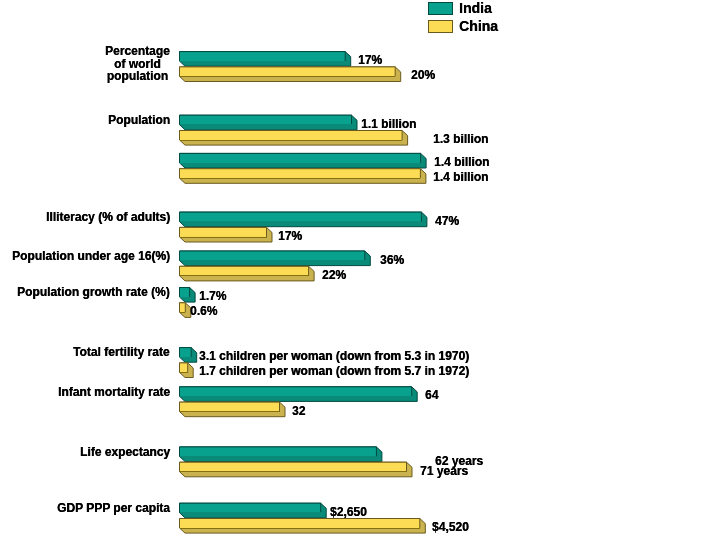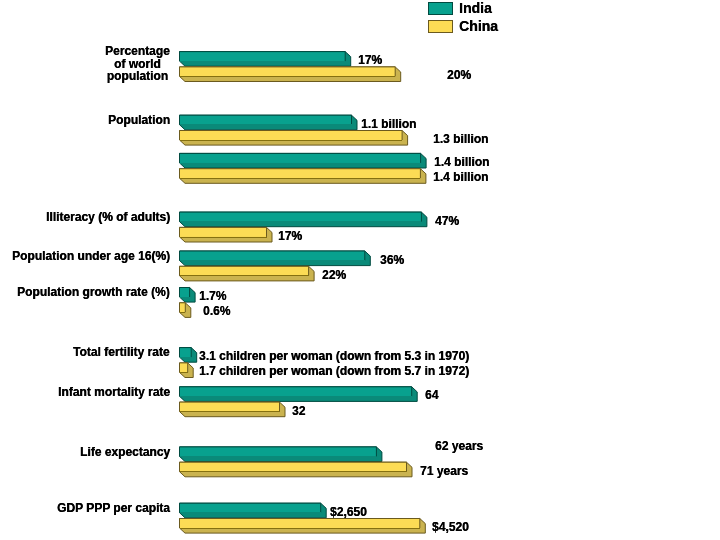--- a/index.html
+++ b/index.html
@@ -217,32 +217,32 @@
     <span>Infant mortality rate</span>
   </div>
   <div class="row-label" id="lab-8" style="right: 550.2px; top: 445.5px;">
     <span>Life expectancy</span>
   </div>
   <div class="row-label" id="lab-9" style="right: 550.2px; top: 502px;">
     <span>GDP PPP per capita</span>
   </div>
 
   <div class="value-label" id="val-0-india" style="left: 357.9px; top: 54.1px;">17%</div>
-  <div class="value-label" id="val-0-china" style="left: 410.9px; top: 69.4px; margin-left: 36px;">20%</div>
+  <div class="value-label" id="val-0-china" style="left: 410.9px; top: 69.4px;">20%</div>
   <div class="value-label" id="val-1-india" style="left: 360.9px; top: 117.7px;">1.1 billion</div>
   <div class="value-label" id="val-1-china" style="left: 433px; top: 133px;">1.3 billion</div>
   <div class="value-label" id="val-2-india" style="left: 433.9px; top: 155.9px;">1.4 billion</div>
   <div class="value-label" id="val-2-china" style="left: 432.5px; top: 171.2px;">1.4 billion</div>
   <div class="value-label" id="val-3-india" style="left: 435px; top: 214.6px;">47%</div>
   <div class="value-label" id="val-3-china" style="left: 278.1px; top: 229.9px;">17%</div>
   <div class="value-label" id="val-4-india" style="left: 380px; top: 253.5px;">36%</div>
   <div class="value-label" id="val-4-china" style="left: 322.3px; top: 268.8px;">22%</div>
   <div class="value-label" id="val-5-india" style="left: 198.7px; top: 290px;">1.7%</div>
-  <div class="value-label" id="val-5-china" style="left: 195px; top: 305.3px; padding-left: 8px;">0.6%</div>
+  <div class="value-label" id="val-5-china" style="left: 182px; top: 305.3px; padding-left: 8px;">0.6%</div>
   <div class="value-label" id="val-6-india" style="left: 198.6px; top: 350.1px;">3.1 children per woman (down from 5.3 in 1970)</div>
   <div class="value-label" id="val-6-china" style="left: 198.5px; top: 365.4px;">1.7 children per woman (down from 5.7 in 1972)</div>
   <div class="value-label" id="val-7-india" style="left: 425px; top: 389.3px;">64</div>
   <div class="value-label" id="val-7-china" style="left: 292px; top: 404.6px;">32</div>
-  <div class="value-label" id="val-8-india" style="left: 389.8px; top: 440px; padding-left: 45px;">62 years</div>
+  <div class="value-label" id="val-8-india" style="left: 389.8px; top: 455px; padding-left: 45px;">62 years</div>
   <div class="value-label" id="val-8-china" style="left: 420.2px; top: 464.7px;">71 years</div>
   <div class="value-label" id="val-9-india" style="left: 329.8px; top: 505.7px;">$2,650</div>
   <div class="value-label" id="val-9-china" style="left: 432px; top: 521px;">$4,520</div>
 </div>
 
 </body></html>

